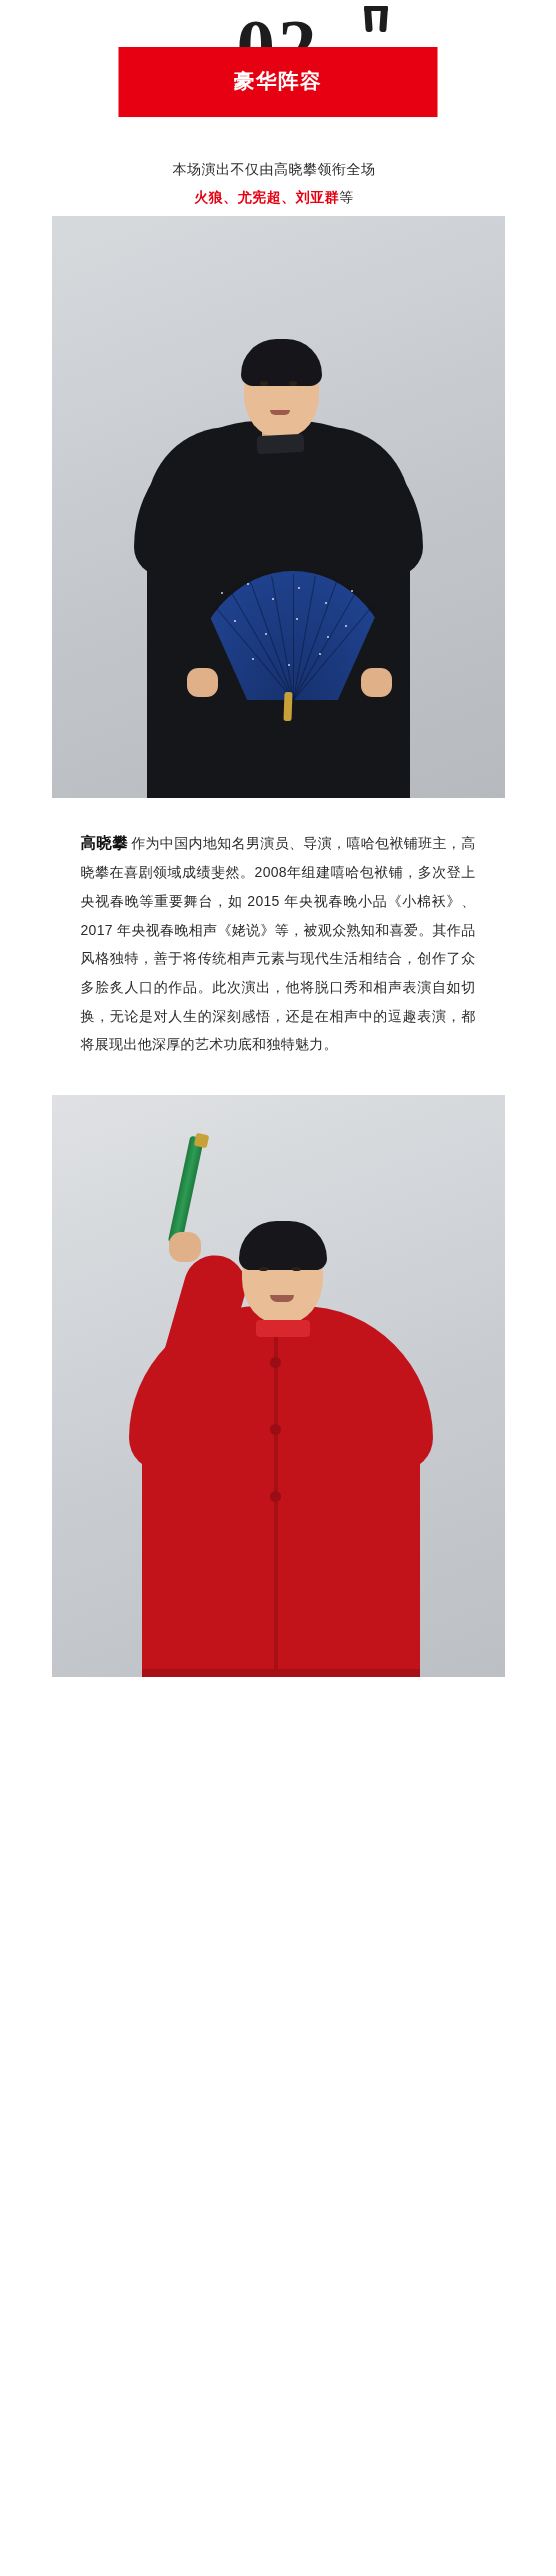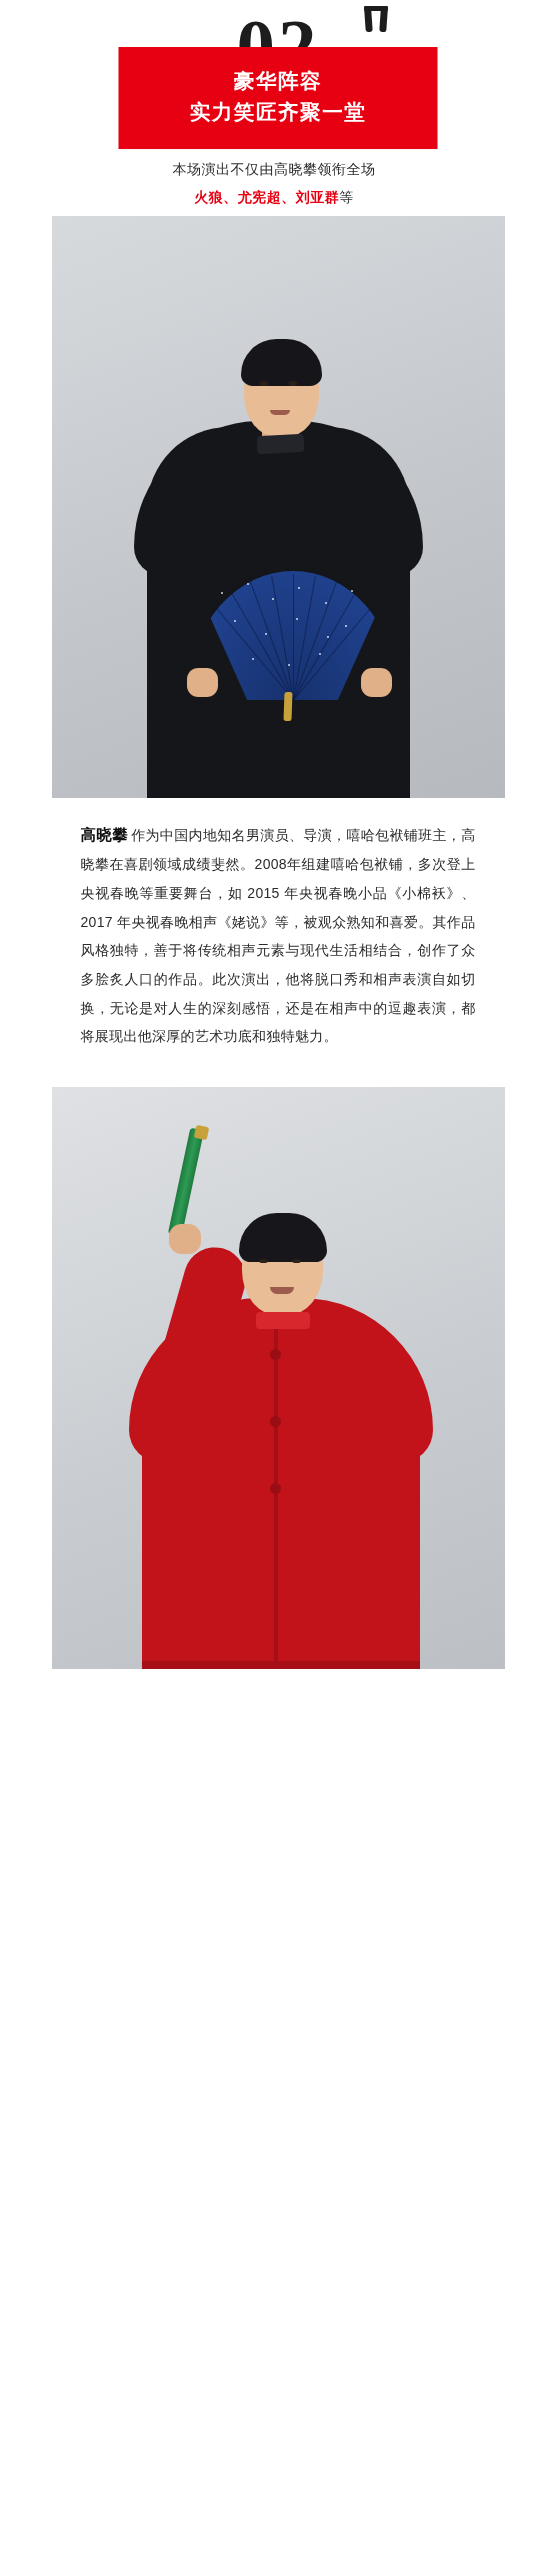--- a/index.html
+++ b/index.html
@@ -333,21 +333,21 @@
   .p2-hem {
     position: absolute;
     left: 90px; bottom: 0;
     width: 278px; height: 8.2px;
     background: #a60f16;
   }
 
   
   .bio {
     width: 453px;
-    margin: 0 auto;
+    margin: 8px auto;
     padding: 20.6px 29px 5.2px 29px;
     text-align: justify;
   }
   .bio p {
     font-size: 14px;
     line-height: 2.05;
     color: #2b2b2b;
     letter-spacing: 0.3px;
     text-indent: 0;
   }
@@ -367,21 +367,20 @@
     <div class="big-number">02</div>
 
     <div class="clip">
       <div class="bar"></div>
       <div class="legL"></div>
       <div class="legR"></div>
     </div>
 
     <div class="title-banner">
       <div class="line1">豪华阵容</div>
-      <div class="line2">实力笑匠齐聚一堂</div>
     </div>
 
     <div class="intro">
       <div class="l1">本场演出不仅由高晓攀领衔全场</div>
       <div class="l2">
         <span class="names">火狼、尤宪超、刘亚群</span><span class="tail">等</span>
       </div>
       <div class="l3">一众实力笑匠加盟</div>
     </div>
   </div>

